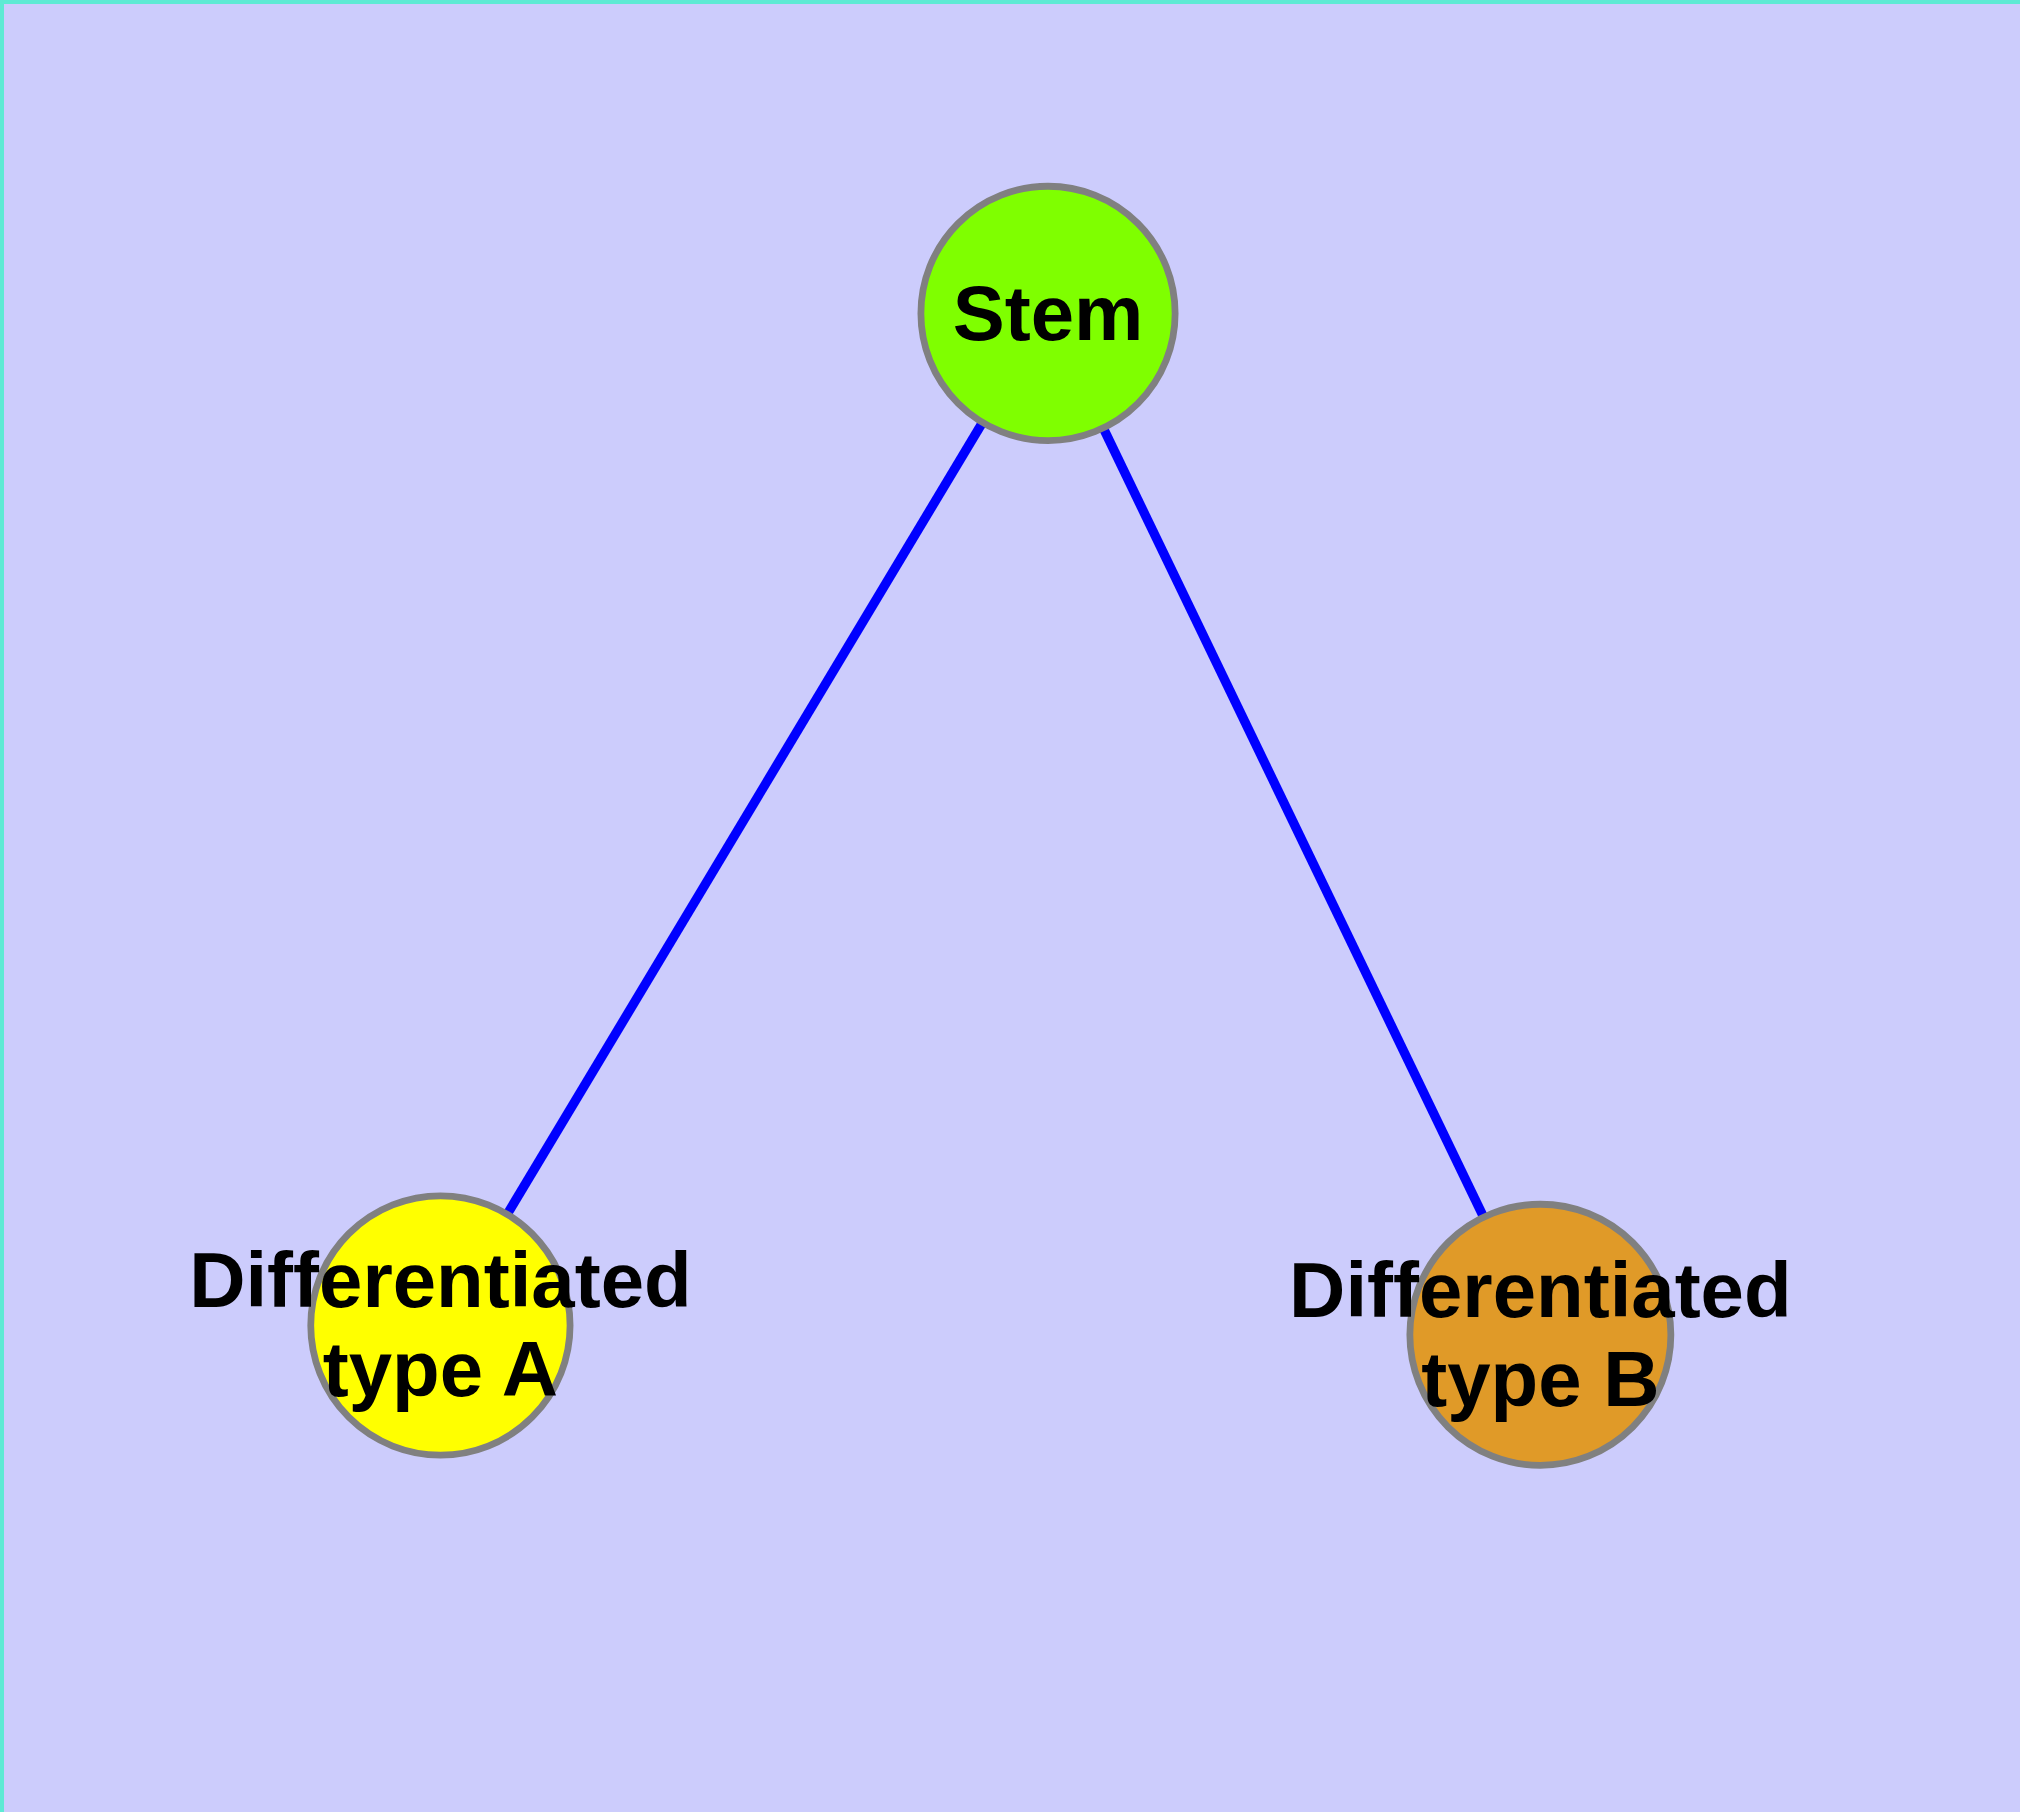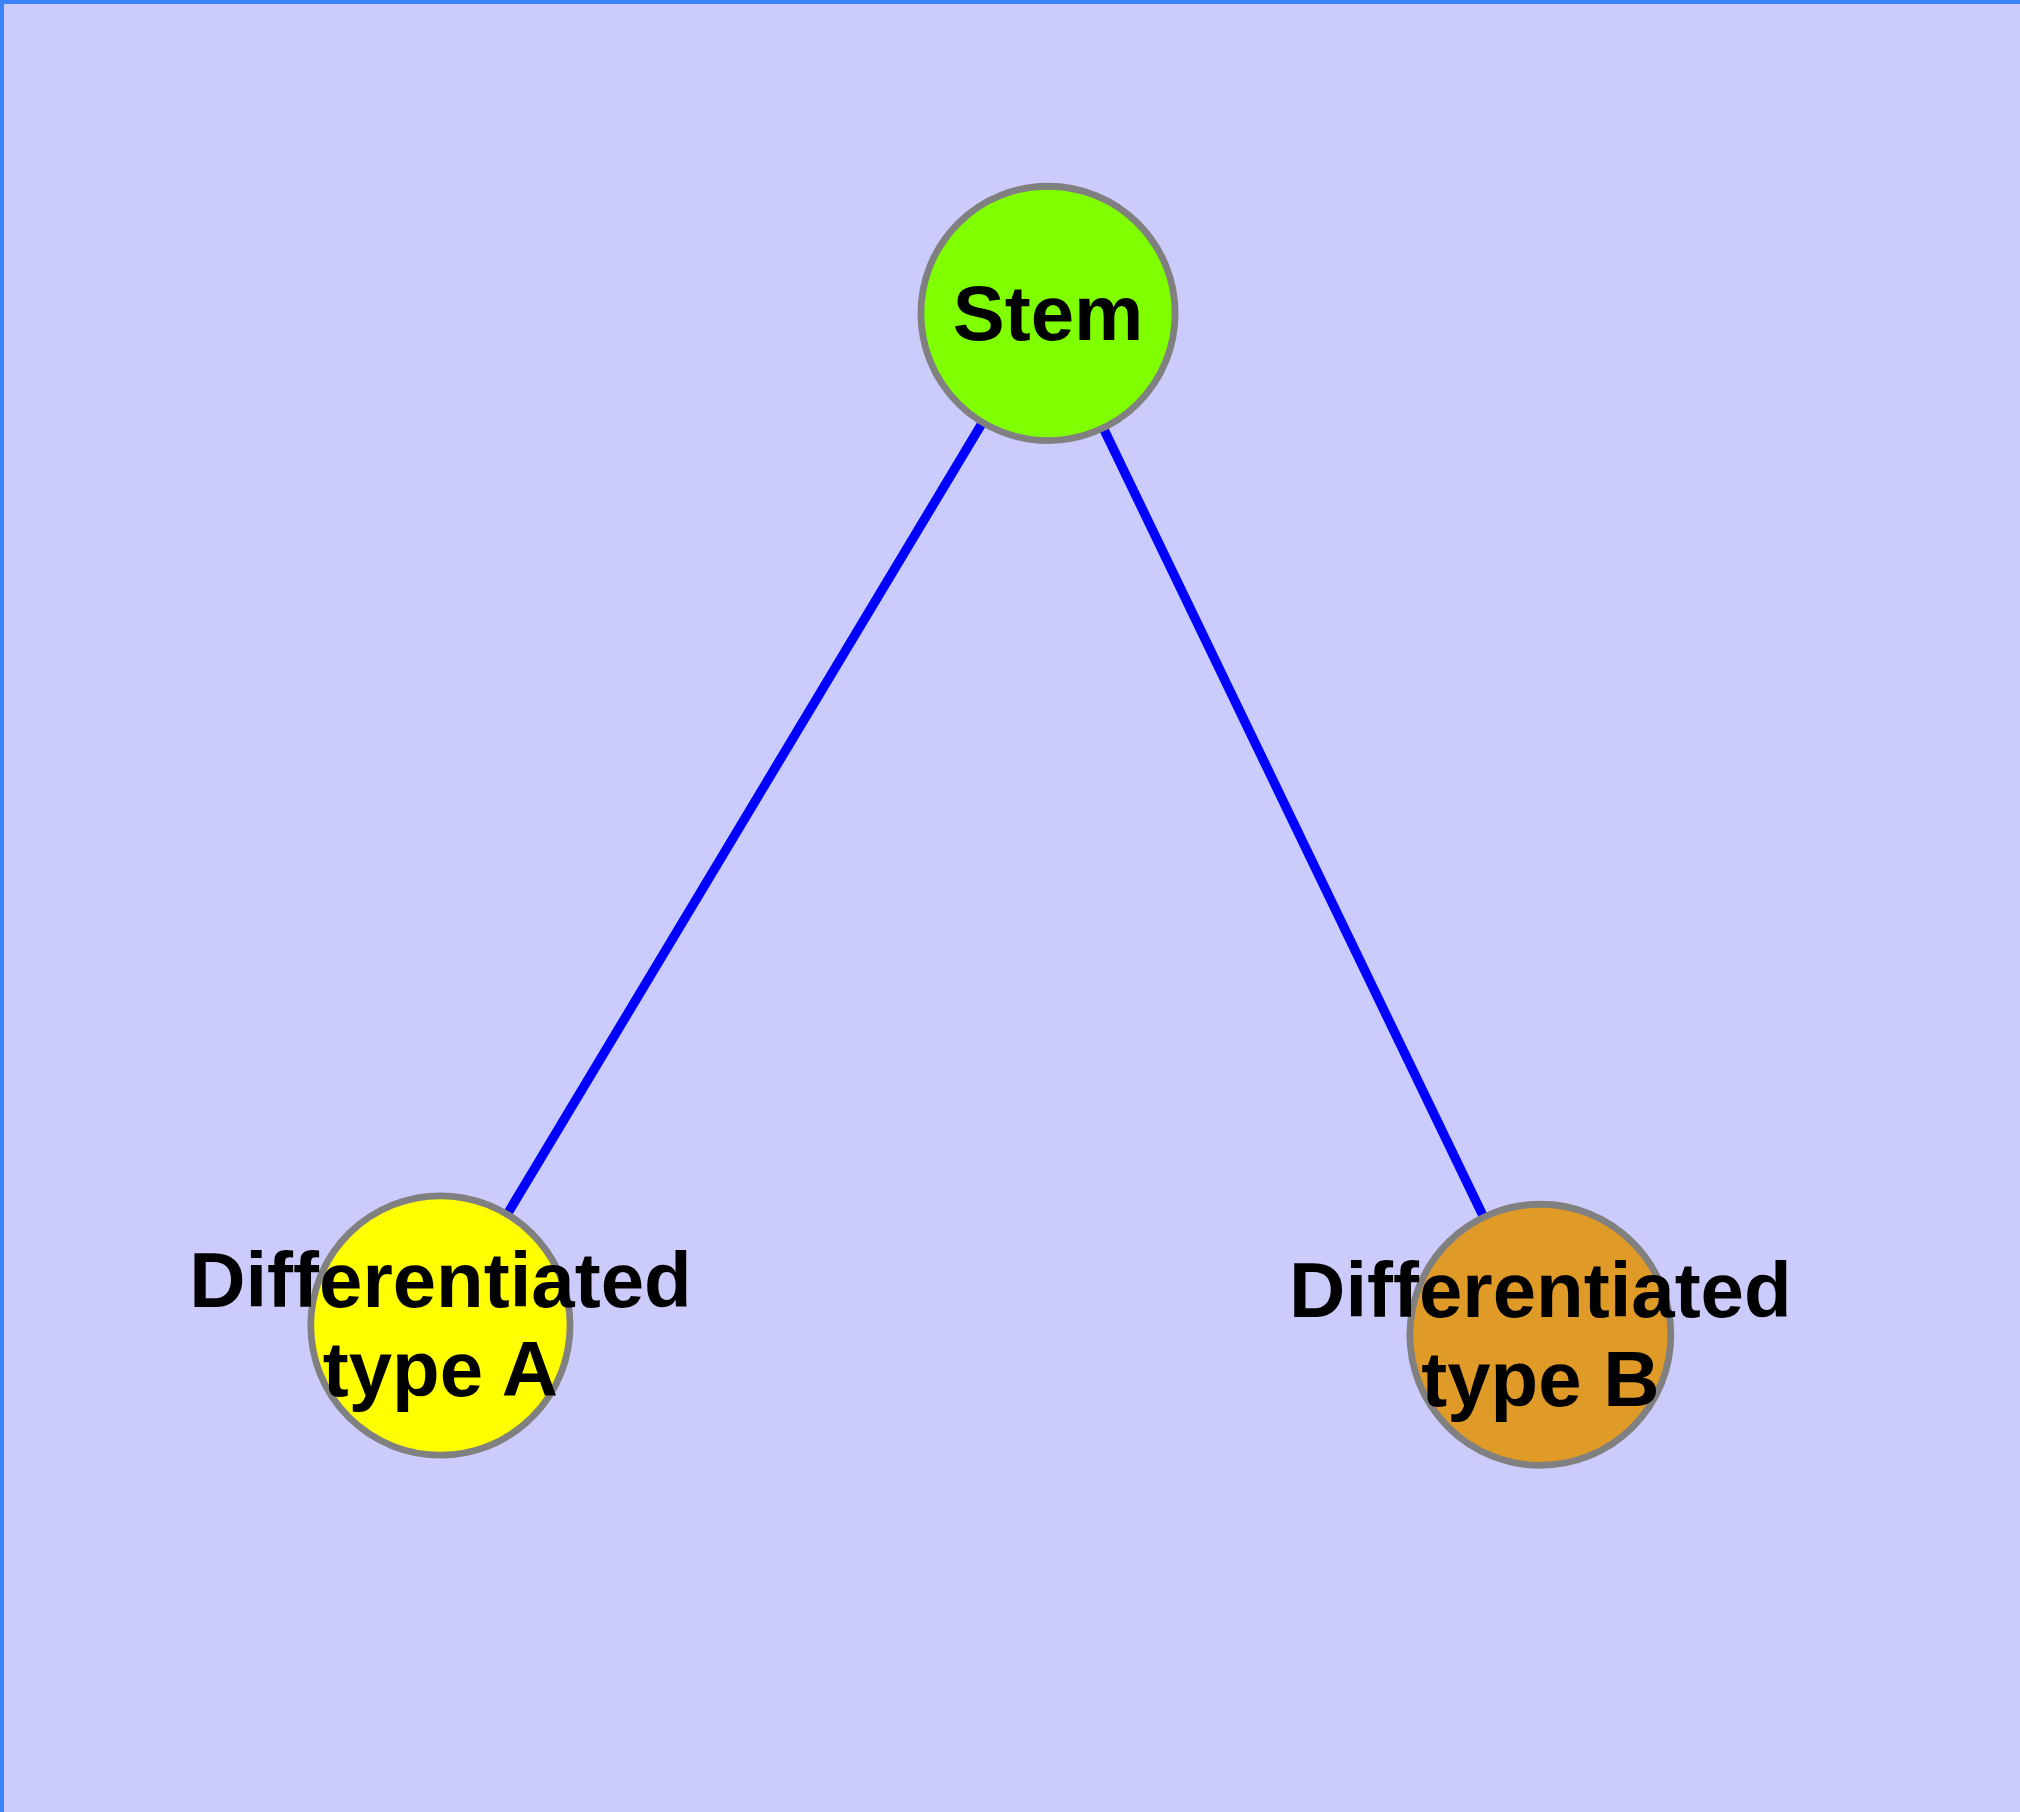--- a/index.html
+++ b/index.html
@@ -5,21 +5,21 @@
 <style>
   html, body {
     margin: 0;
     padding: 0;
     background: #ffffff;
   }
   #canvas {
     position: relative;
     width: 2021px;
     height: 1812px;
-    background: #3b82f6;
+    background: #5eead4;
     overflow: hidden;
     font-family: "Liberation Sans", "DejaVu Sans", sans-serif;
   }
   #plot-area {
     position: absolute;
     left: 4.2px;
     top: 4.2px;
     width: 2016px;
     height: 1808px;
     background: #ccccfc;

